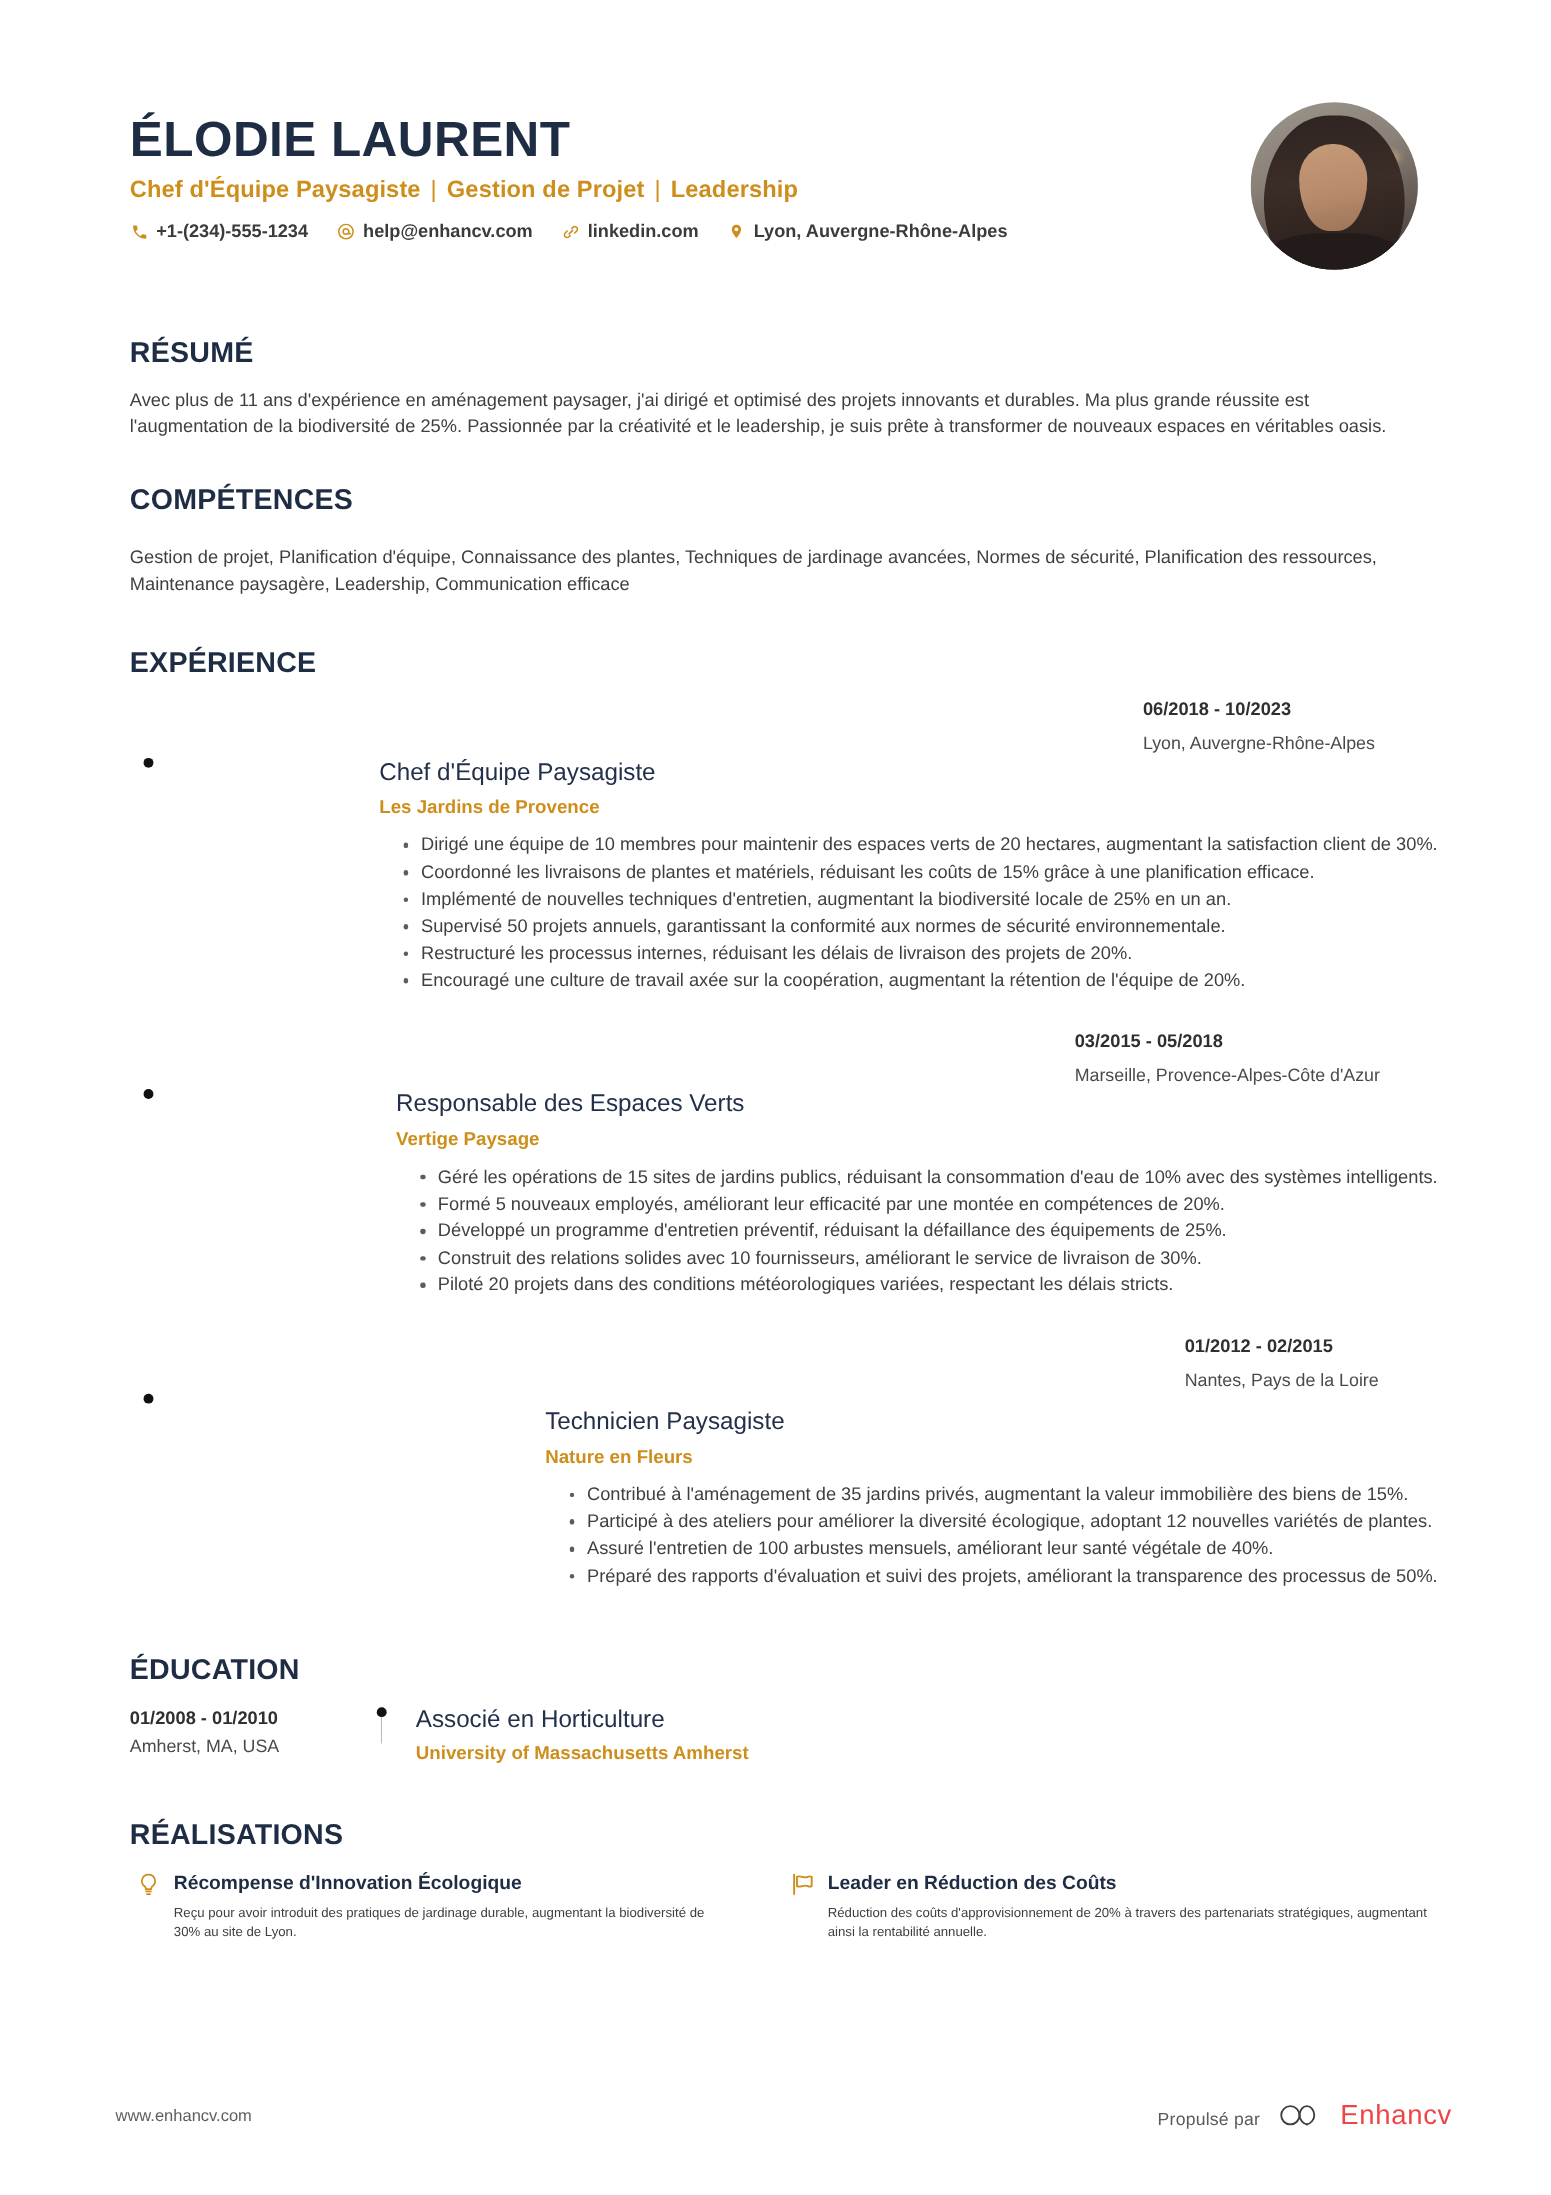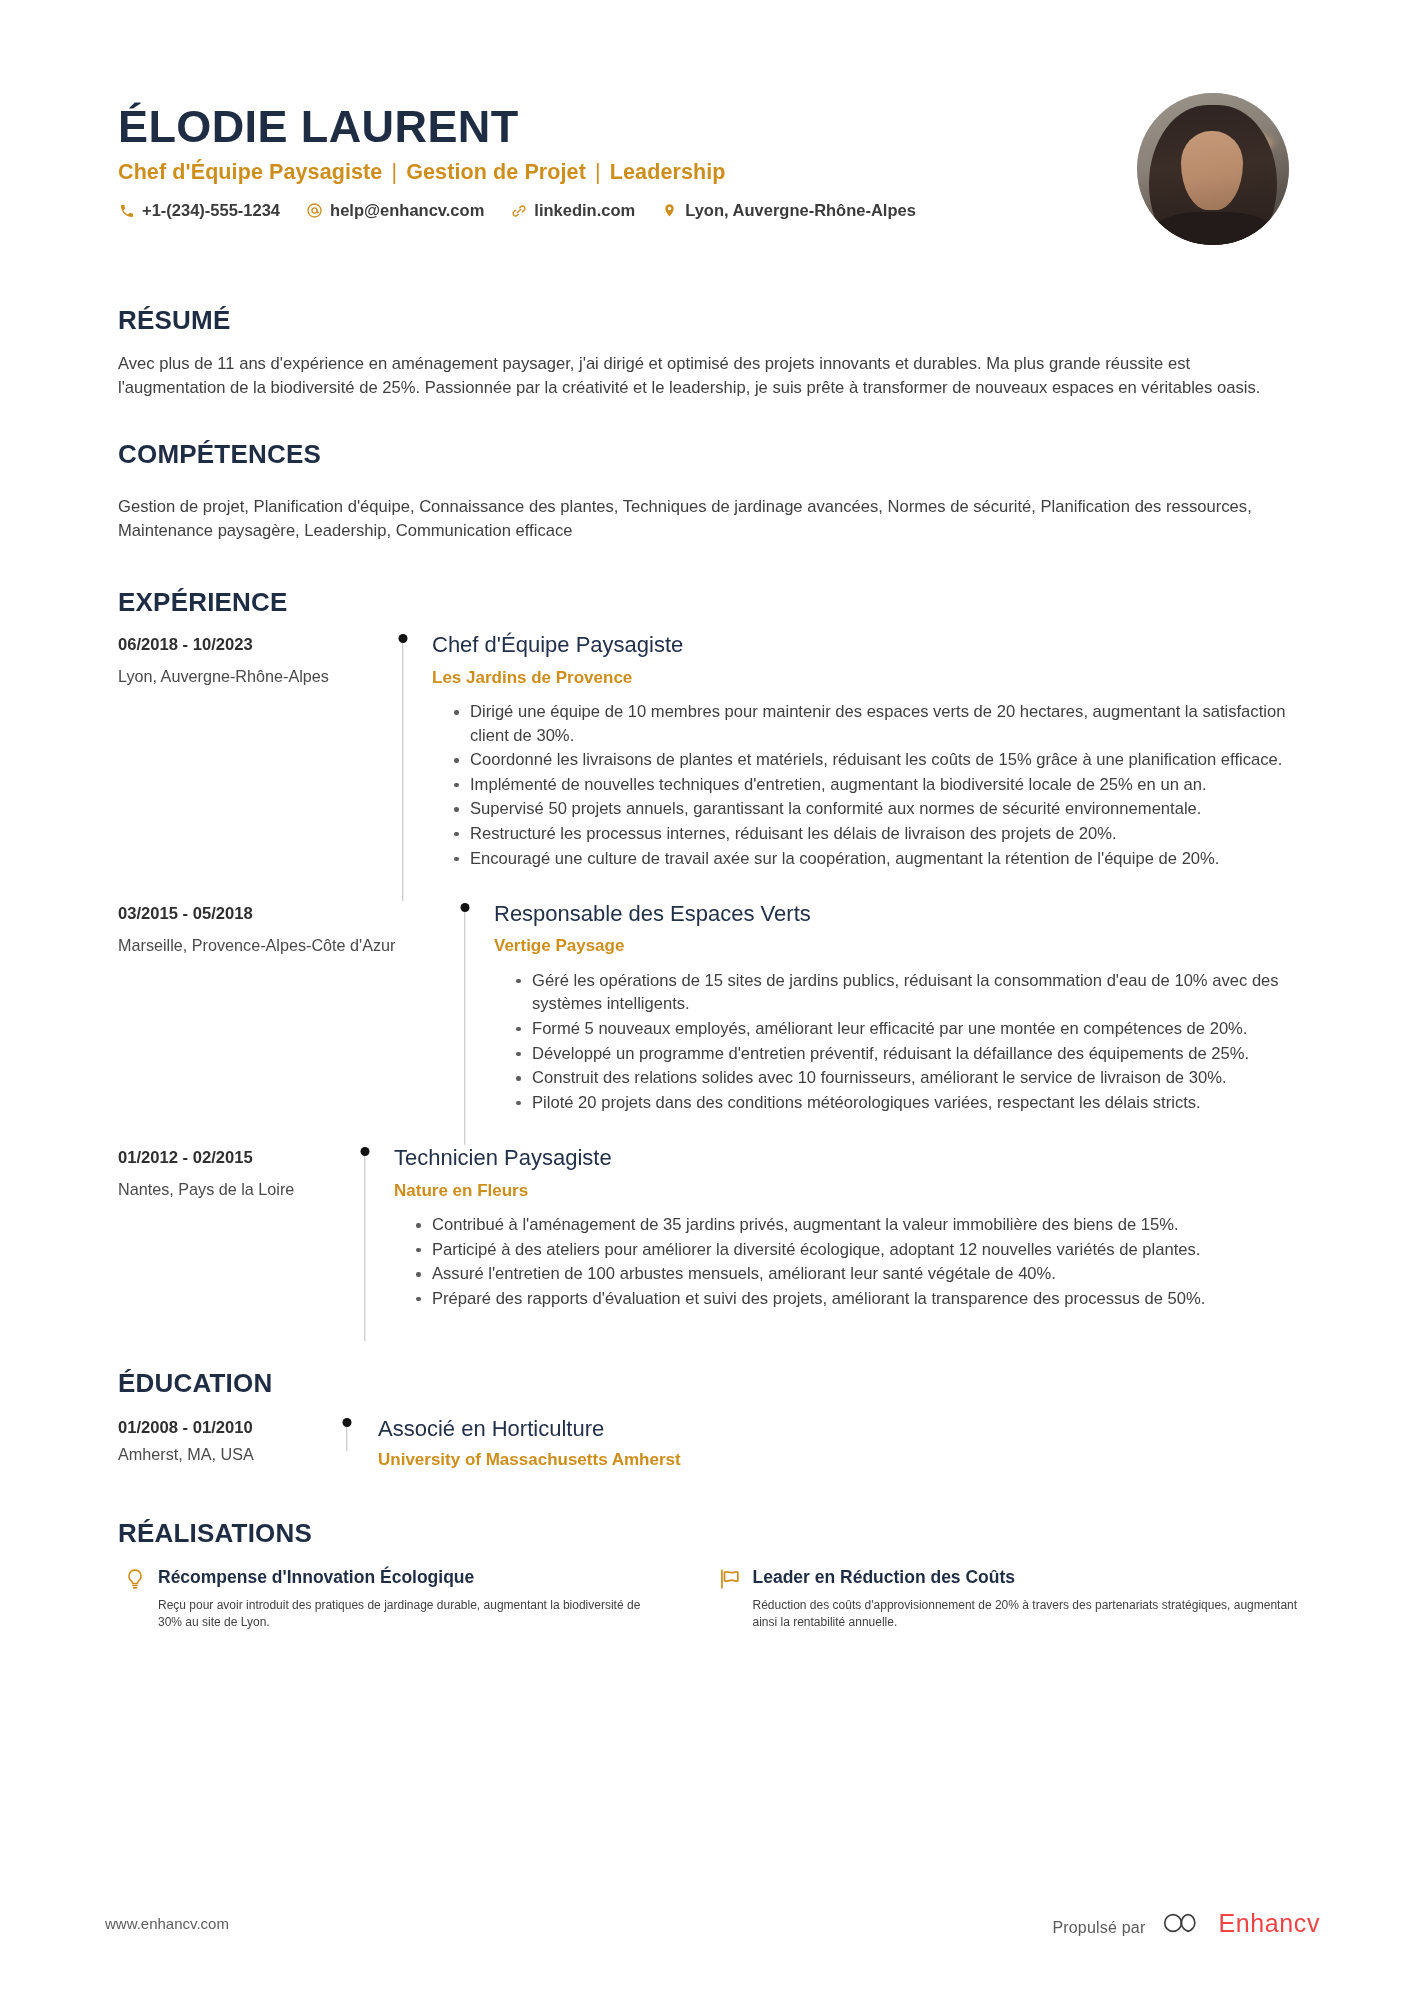--- a/index.html
+++ b/index.html
@@ -165,22 +165,23 @@
   
   .skills { margin-top: 40px; }
   .skills .body-text { margin-top: 26px; max-width: 1175px; }
 
   
   .experience { margin-top: 44px; }
   .exp-list { margin-top: 16px; }
 
   .exp-entry {
     display: flex;
-    align-items: flex-start;
+    align-items: flex-end;
     position: relative;
+    flex-direction: column;
   }
 
   .exp-left {
     flex: 0 0 auto;
     padding-top: 3px;
   }
   .exp-dates {
     font-size: 16.6px;
     font-weight: bold;
     color: #2f2f2f;
@@ -267,21 +268,21 @@
   }
 
   
   .exp-entry.e1 .exp-left { width: 268px; }
   .exp-entry.e1 .exp-right { padding-left: 12px; }
 
   .exp-entry.e2 .exp-left { width: 330px; }
   .exp-entry.e2 .exp-right { padding-left: 12px; }
 
   .exp-entry.e3 .exp-left { width: 230px; }
-  .exp-entry.e3 .exp-right { padding-left: 12px; }
+  .exp-entry.e3 .exp-right { padding-left: 12px; margin-top: 12px; }
 
   
   .education { margin-top: 28px; }
   .edu-entry {
     display: flex;
     align-items: flex-start;
     margin-top: 18px;
   }
   .edu-left { flex: 0 0 auto; width: 212px; padding-top: 2px; }
   .edu-dates {

